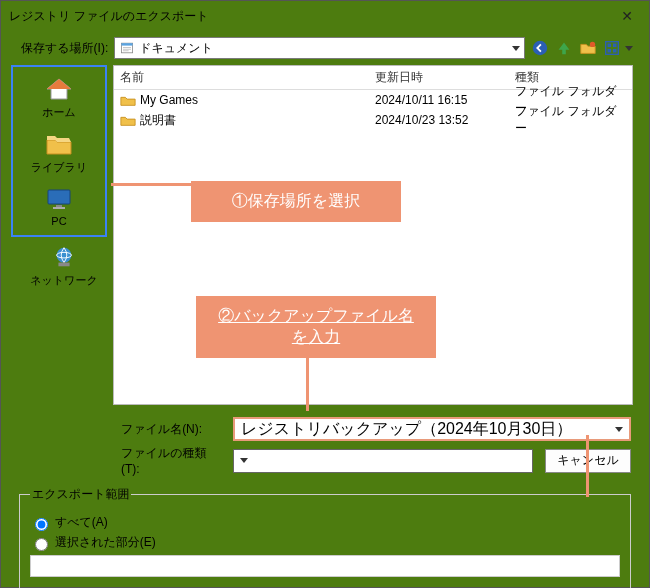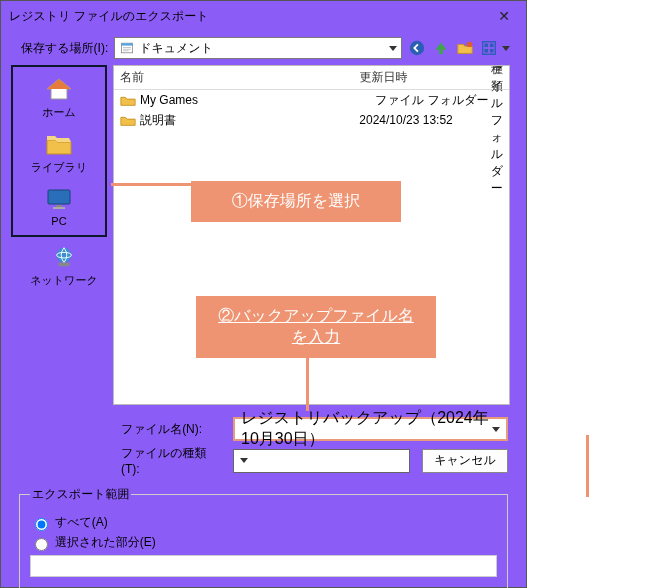--- a/index.html
+++ b/index.html
@@ -6,24 +6,24 @@
   body {
     margin: 0;
     font-family: "Yu Gothic UI", "Meiryo UI", sans-serif;
     font-size: 12px;
     background: #fff;
     width: 650px;
     height: 588px;
     overflow: hidden;
   }
   .dialog {
-    width: 527px;
+    width: 650px;
     height: 588px;
     border: 1px solid #555;
-    background: #8b5cf6;
+    background: #4d7c0f;
     position: relative;
   }
   .titlebar {
     height: 30px;
     display: flex;
     align-items: center;
     padding: 0 8px;
     font-size: 12px;
   }
   .title-text { flex: 1; }
@@ -64,21 +64,21 @@
     cursor: pointer;
   }
   .mid {
     display: flex;
     height: 340px;
     padding: 0 16px 0 10px;
     gap: 6px;
   }
   .places {
     width: 96px;
-    border: 2px solid #0f172a;
+    border: 2px solid #3b82f6;
     padding: 4px 0;
     display: flex;
     flex-direction: column;
     align-items: center;
     gap: 2px;
   }
   .place {
     display: flex;
     flex-direction: column;
     align-items: center;
@@ -305,20 +305,21 @@
         <span class="col-date">更新日時</span>
         <span class="col-type">種類</span>
       </div>
       <div class="fl-row">
         <span class="fl-name">
           <svg class="folder-glyph" viewBox="0 0 18 14">
               <path d="M1 4 L6 4 L8 6 L17 6 L17 13 L1 13 Z" fill="#f0c04a" stroke="#c89020"></path>
             </svg>
           <span>My Games</span>
         </span>
+        <span class="fl-date">2024/10/11 16:15</span>
         <span class="fl-type">ファイル フォルダー</span>
       </div>
       <div class="fl-row">
         <span class="fl-name">
           <svg class="folder-glyph" viewBox="0 0 18 14">
               <path d="M1 4 L6 4 L8 6 L17 6 L17 13 L1 13 Z" fill="#f0c04a" stroke="#c89020"></path>
             </svg>
           <span>説明書</span>
         </span>
         <span class="fl-date">2024/10/23 13:52</span>

